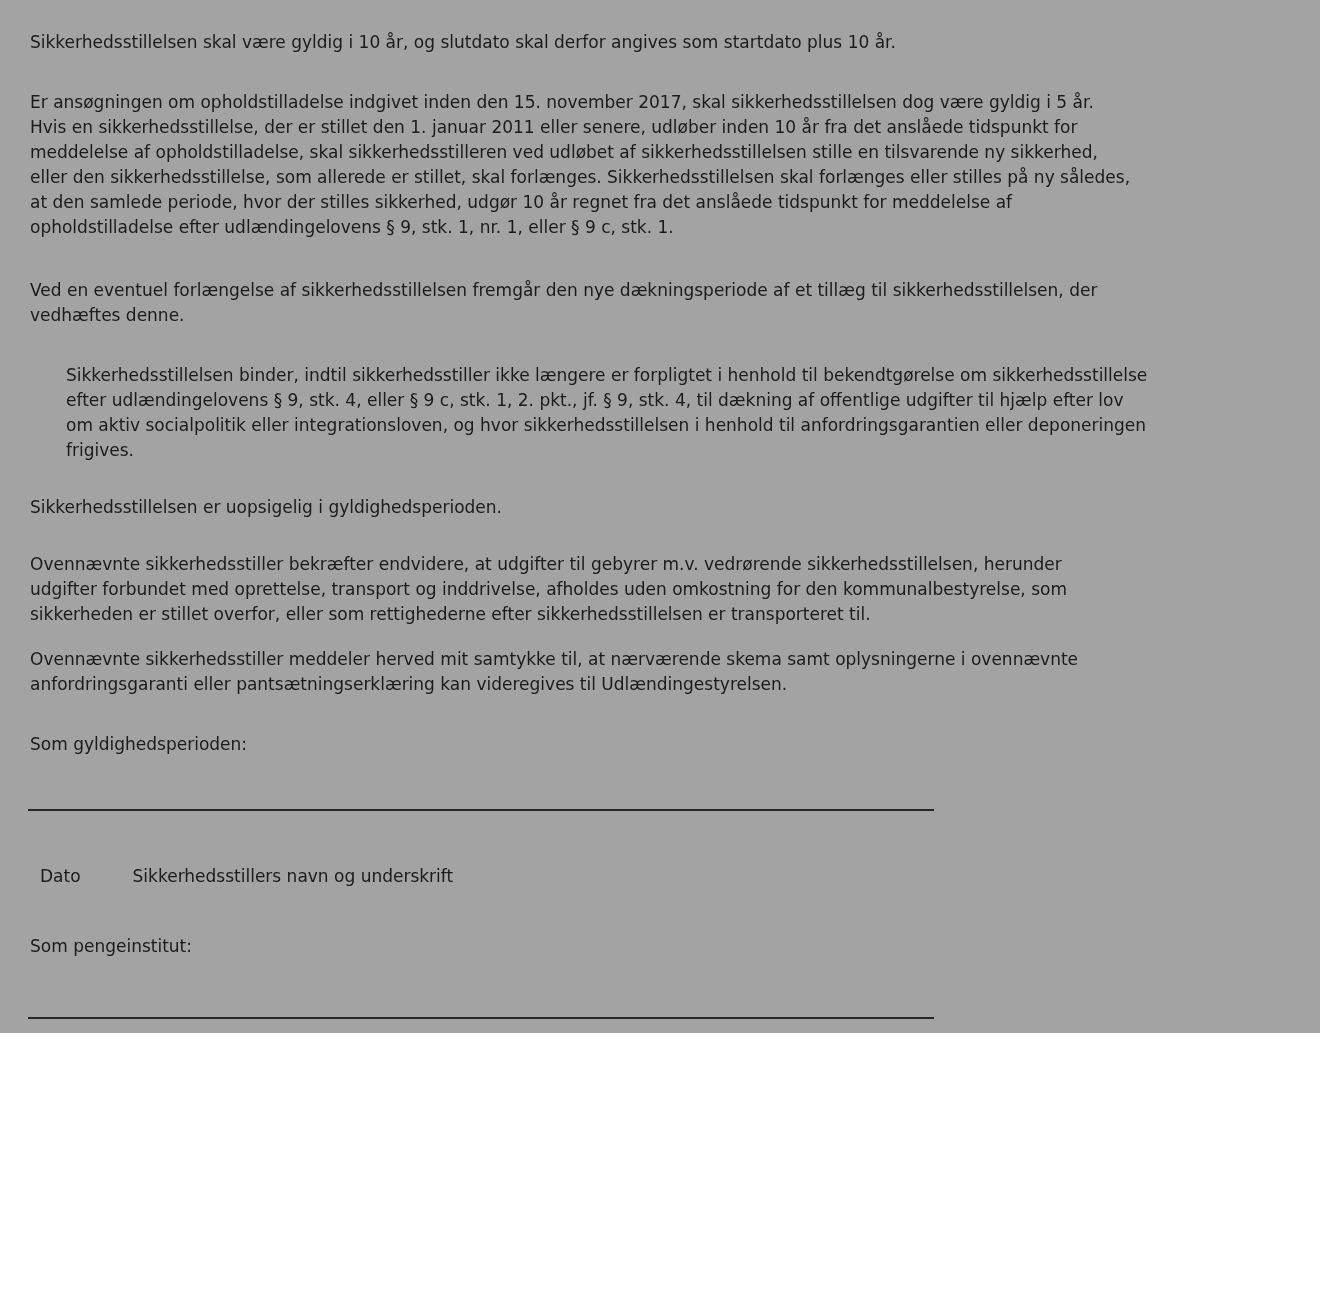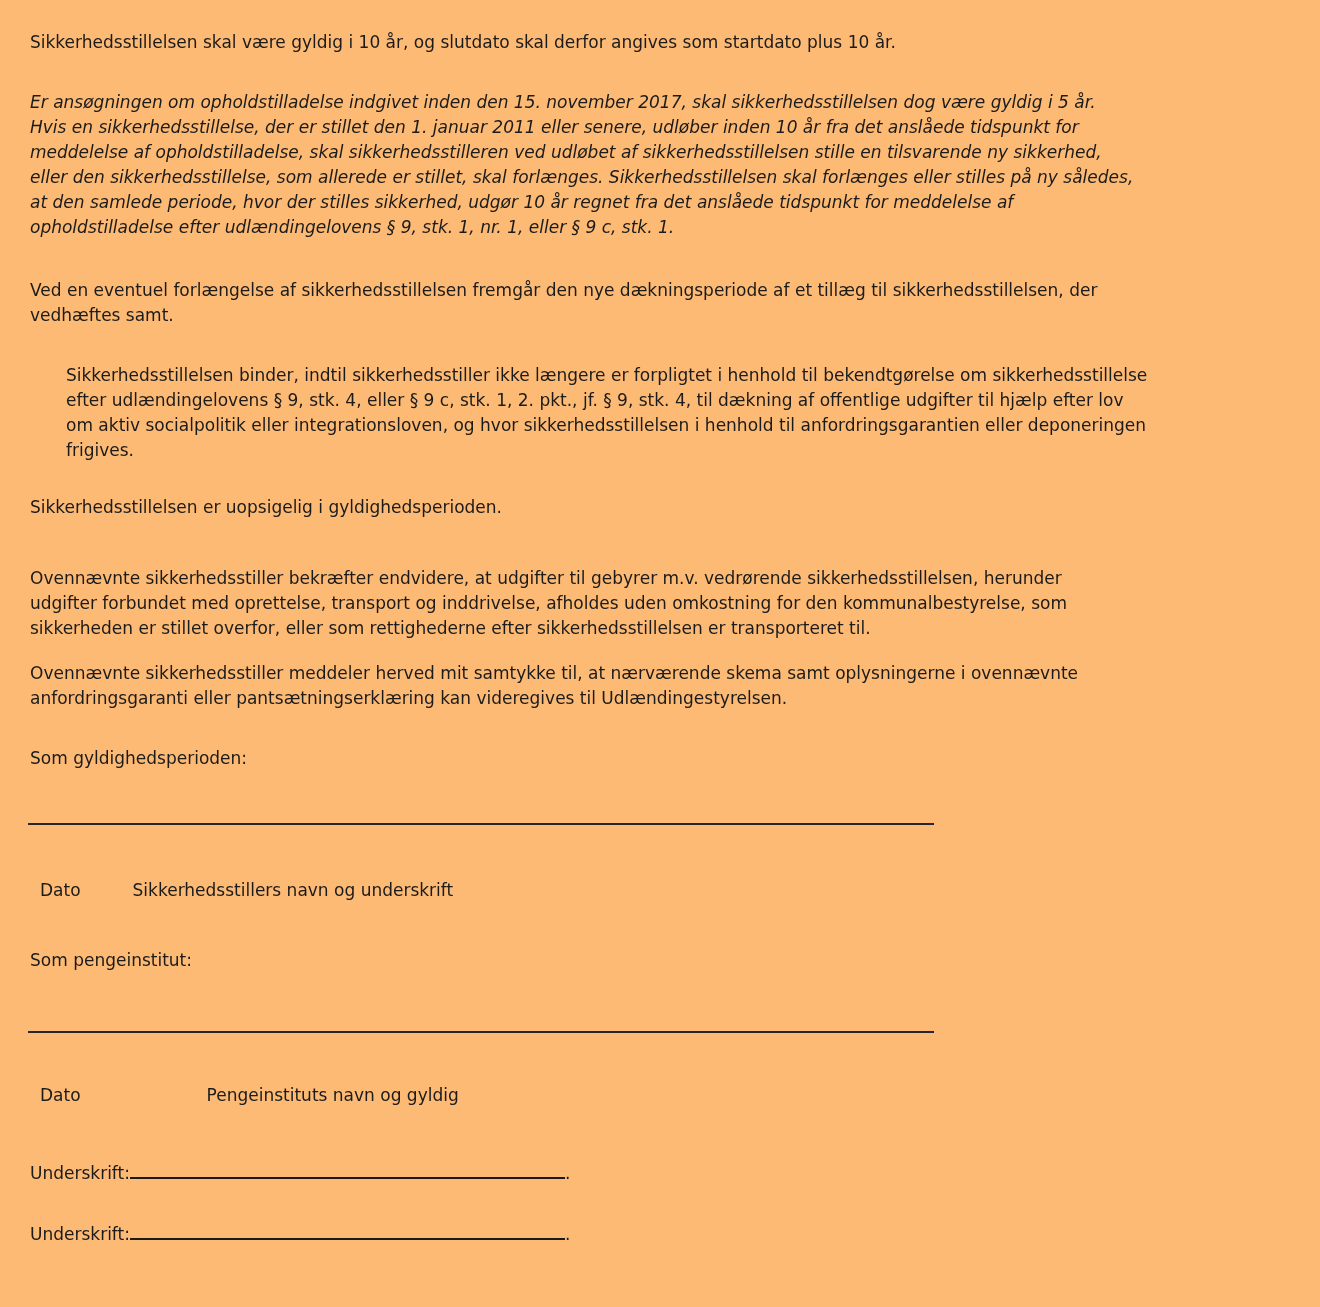--- a/index.html
+++ b/index.html
@@ -3,40 +3,40 @@
 <meta charset="utf-8">
 <style>
   html, body {
     margin: 0;
     padding: 0;
     background: #ffffff;
   }
   .page {
     position: relative;
     width: 1320px;
-    height: 1307px;
-    background: #fdba74;
+    height: 1033px;
+    background: #a3a3a3;
     color: #1b1b1b;
     font-family: "DejaVu Sans", "Liberation Sans", sans-serif;
     font-size: 17px;
     line-height: 25px;
     box-sizing: border-box;
     padding: 0 16px 0 30px;
     overflow: hidden;
   }
   .para {
     white-space: pre-line;
     margin: 0;
   }
   .p1 { margin-top: 30px; }
-  .p2 { margin-top: 35px; font-style: italic; }
+  .p2 { margin-top: 35px; }
   .p3 { margin-top: 38px; }
   .p4 { margin-top: 35px; margin-left: 36px; }
   .p5 { margin-top: 32px; }
-  .p6 { margin-top: 46px; }
+  .p6 { margin-top: 32px; }
   .p7 { margin-top: 20px; }
   .section-heading {
     margin: 35px 0 0 0;
   }
   .heading-bank { margin-top: 45px; }
   .sig-rule {
     border: none;
     border-top: 2px solid #262626;
     width: 906px;
     margin: 52px 0 0 -2px;
@@ -79,21 +79,21 @@
   <p class="para p1">Sikkerhedsstillelsen skal være gyldig i 10 år, og slutdato skal derfor angives som startdato plus 10 år.</p>
 
   <p class="para p2">Er ansøgningen om opholdstilladelse indgivet inden den 15. november 2017, skal sikkerhedsstillelsen dog være gyldig i 5 år.
 Hvis en sikkerhedsstillelse, der er stillet den 1. januar 2011 eller senere, udløber inden 10 år fra det anslåede tidspunkt for
 meddelelse af opholdstilladelse, skal sikkerhedsstilleren ved udløbet af sikkerhedsstillelsen stille en tilsvarende ny sikkerhed,
 eller den sikkerhedsstillelse, som allerede er stillet, skal forlænges. Sikkerhedsstillelsen skal forlænges eller stilles på ny således,
 at den samlede periode, hvor der stilles sikkerhed, udgør 10 år regnet fra det anslåede tidspunkt for meddelelse af
 opholdstilladelse efter udlændingelovens § 9, stk. 1, nr. 1, eller § 9 c, stk. 1.</p>
 
   <p class="para p3">Ved en eventuel forlængelse af sikkerhedsstillelsen fremgår den nye dækningsperiode af et tillæg til sikkerhedsstillelsen, der
-vedhæftes samt.</p>
+vedhæftes denne.</p>
 
   <p class="para p4">Sikkerhedsstillelsen binder, indtil sikkerhedsstiller ikke længere er forpligtet i henhold til bekendtgørelse om sikkerhedsstillelse
 efter udlændingelovens § 9, stk. 4, eller § 9 c, stk. 1, 2. pkt., jf. § 9, stk. 4, til dækning af offentlige udgifter til hjælp efter lov
 om aktiv socialpolitik eller integrationsloven, og hvor sikkerhedsstillelsen i henhold til anfordringsgarantien eller deponeringen
 frigives.</p>
 
   <p class="para p5">Sikkerhedsstillelsen er uopsigelig i gyldighedsperioden.</p>
 
   <p class="para p6">Ovennævnte sikkerhedsstiller bekræfter endvidere, at udgifter til gebyrer m.v. vedrørende sikkerhedsstillelsen, herunder
 udgifter forbundet med oprettelse, transport og inddrivelse, afholdes uden omkostning for den kommunalbestyrelse, som

